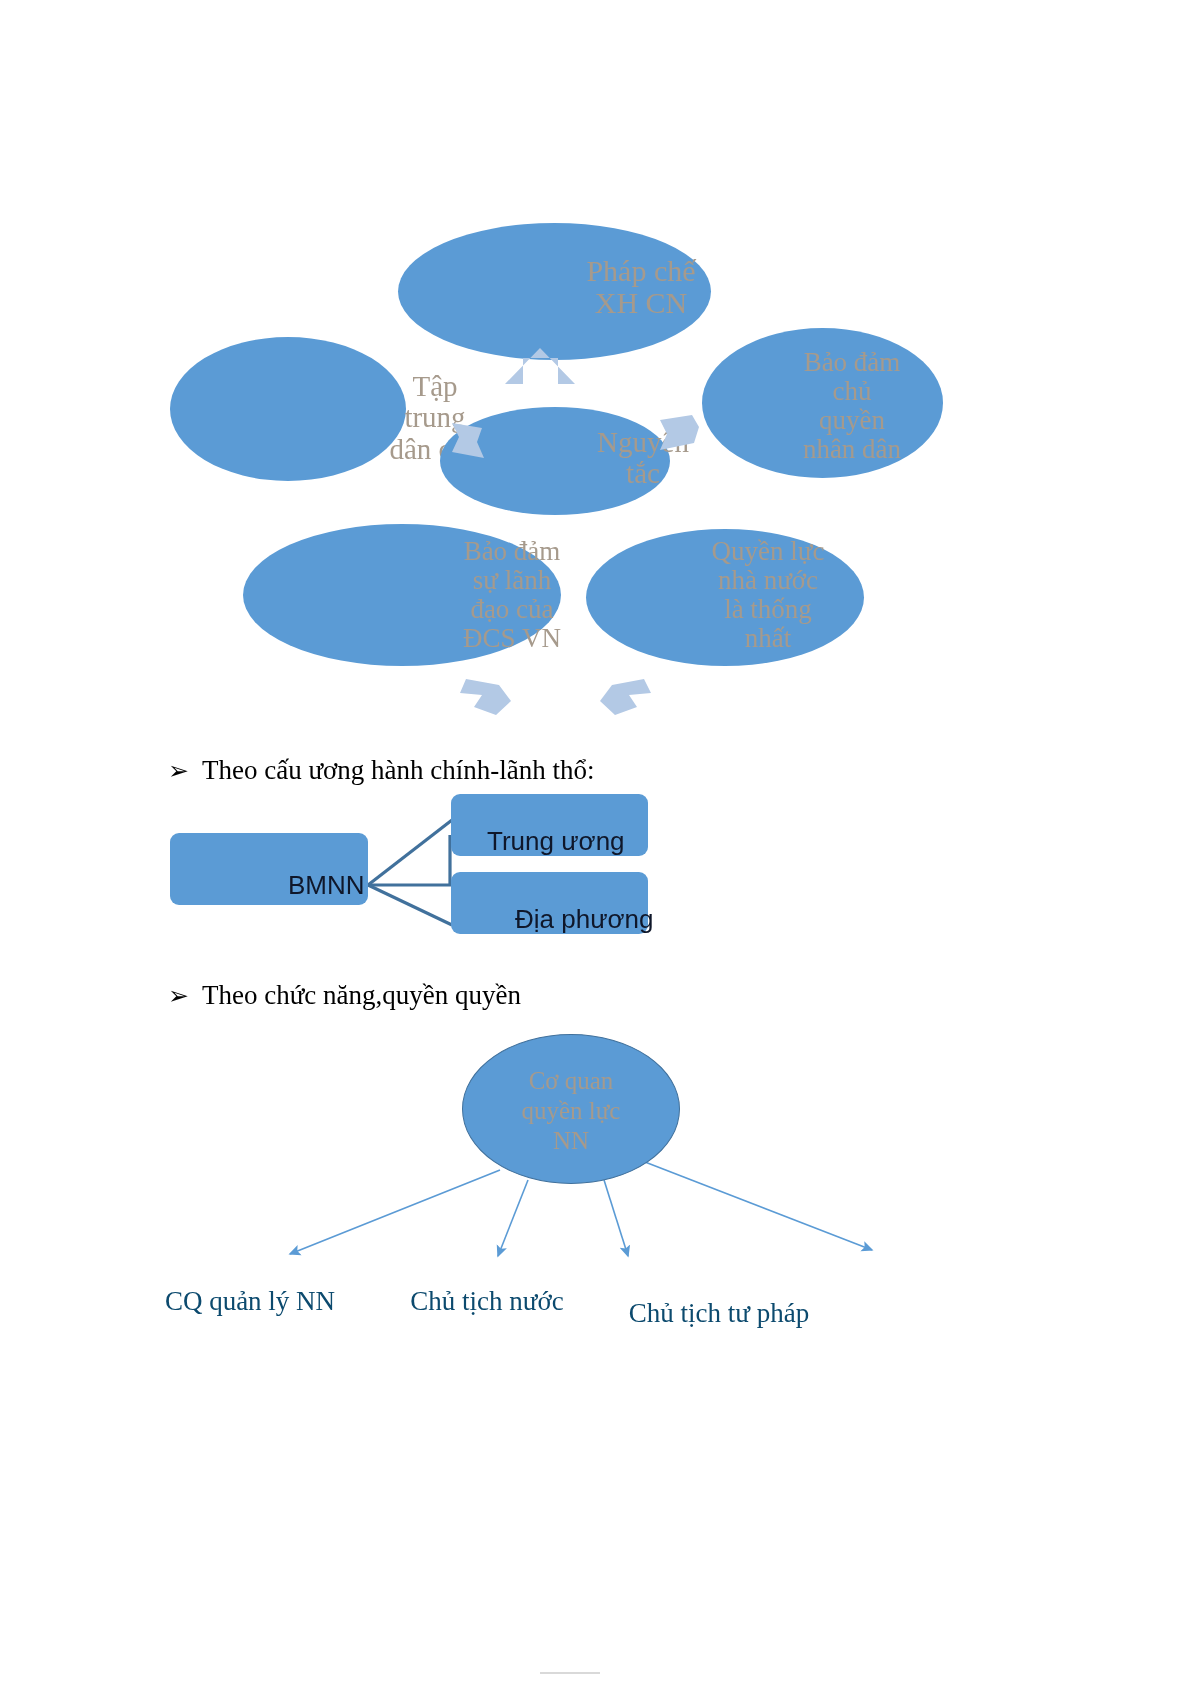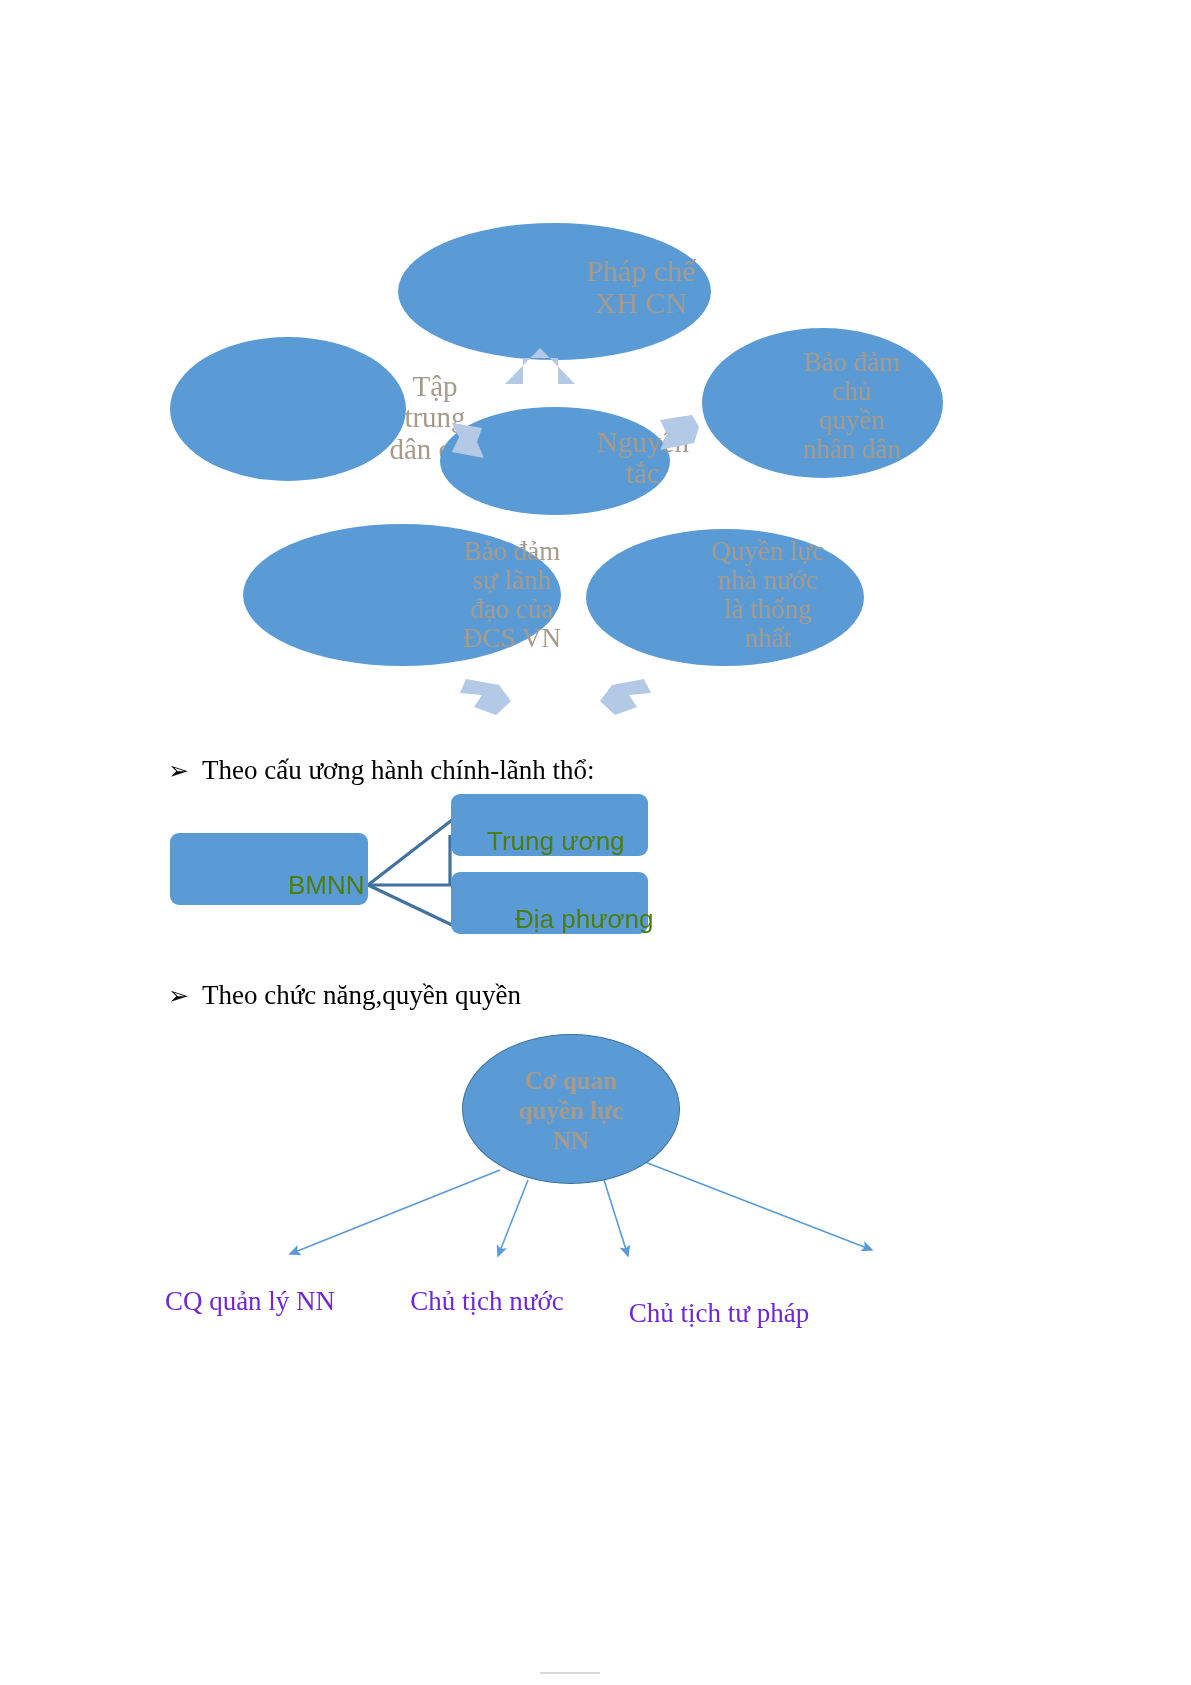--- a/index.html
+++ b/index.html
@@ -74,21 +74,21 @@
     width: 1191px;
     height: 180px;
   }
   .roundbox {
     position: absolute;
     background: #5b9bd5;
     border-radius: 9px;
   }
   .roundbox-label {
     position: absolute;
-    color: #4d7c0f;
+    color: #0f172a;
     font-family: "Liberation Sans", "DejaVu Sans", sans-serif;
     font-size: 26px;
     white-space: nowrap;
     pointer-events: none;
   }
 
   
   #function-diagram {
     position: absolute;
     left: 0px;
@@ -105,27 +105,26 @@
   }
   .circle-label {
     position: absolute;
     color: #a69a8c;
     text-align: center;
     line-height: 1.2;
     white-space: pre-line;
     font-family: "Liberation Serif", "DejaVu Serif", serif;
     font-size: 25px;
     pointer-events: none;
-    font-weight: bold;
   }
   .leaf-label {
     position: absolute;
     font-family: "Liberation Serif", "DejaVu Serif", serif;
     font-size: 27px;
-    color: #6d28d9;
+    color: #0c4a6e;
     text-align: center;
     line-height: 1.25;
     white-space: pre-line;
   }
 
   
   #footer-rule {
     position: absolute;
     left: 540px;
     top: 1672px;

